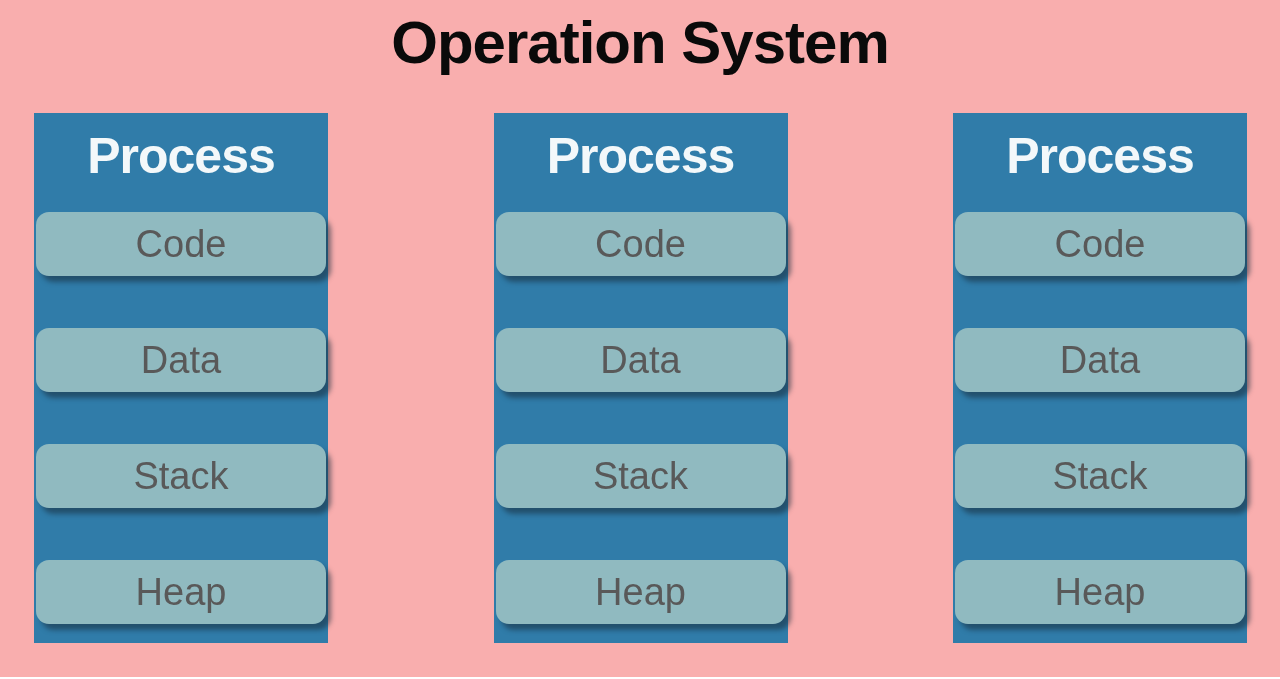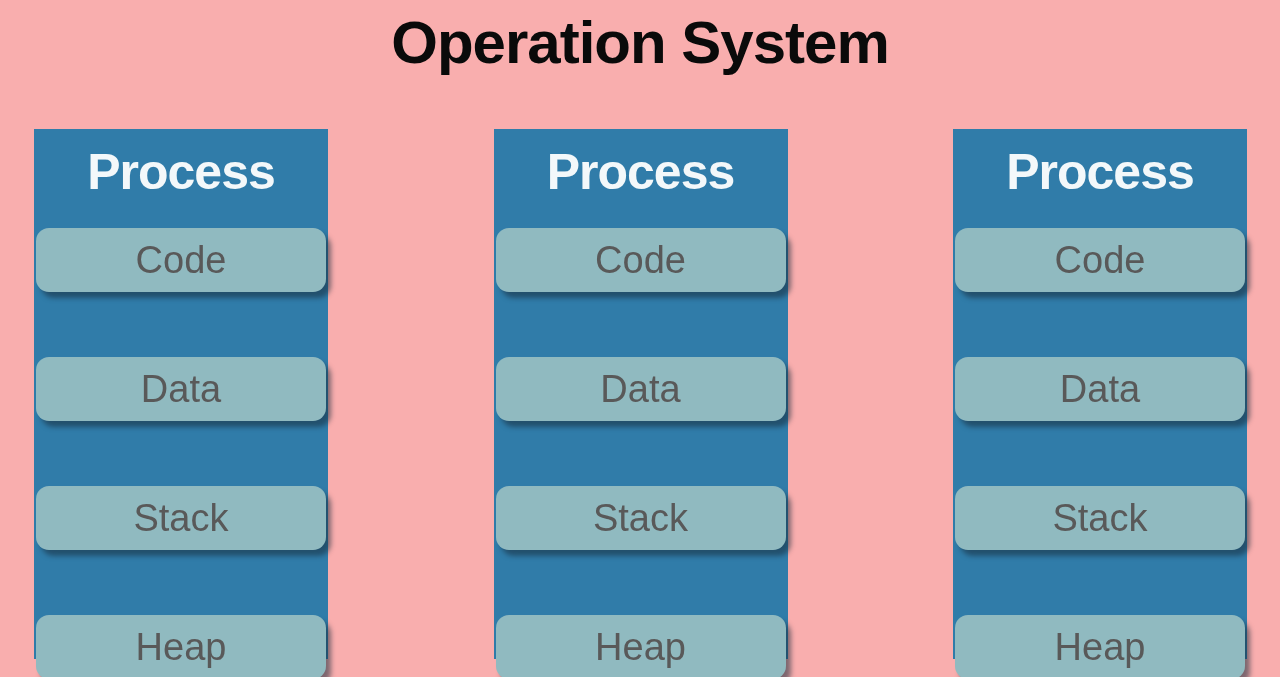--- a/index.html
+++ b/index.html
@@ -29,37 +29,36 @@
     right: 33px;
     height: 530px;
     display: flex;
     justify-content: space-between;
   }
   .process {
     width: 294px;
     height: 530px;
     background: var(--process_box, #307CA9);
     box-sizing: border-box;
-    margin-top: 16px;
   }
   .process-title {
     margin: 14px 0 0 0;
     text-align: center;
     font-size: 50px;
     line-height: 58px;
     font-weight: 700;
     letter-spacing: -1px;
     color: var(--process_title_text, #F3F8FA);
   }
   .segments {
     margin-top: 27px;
     display: flex;
     flex-direction: column;
     align-items: center;
-    gap: 65px;
+    gap: 52px;
   }
   .segment {
     width: 290px;
     height: 64px;
     border-radius: 13px;
     background: var(--segment_box, #90BAC0);
     box-shadow: 5px 6px 5px var(--segment_shadow, rgba(23,44,60,0.55));
     display: flex;
     align-items: center;
     justify-content: center;

